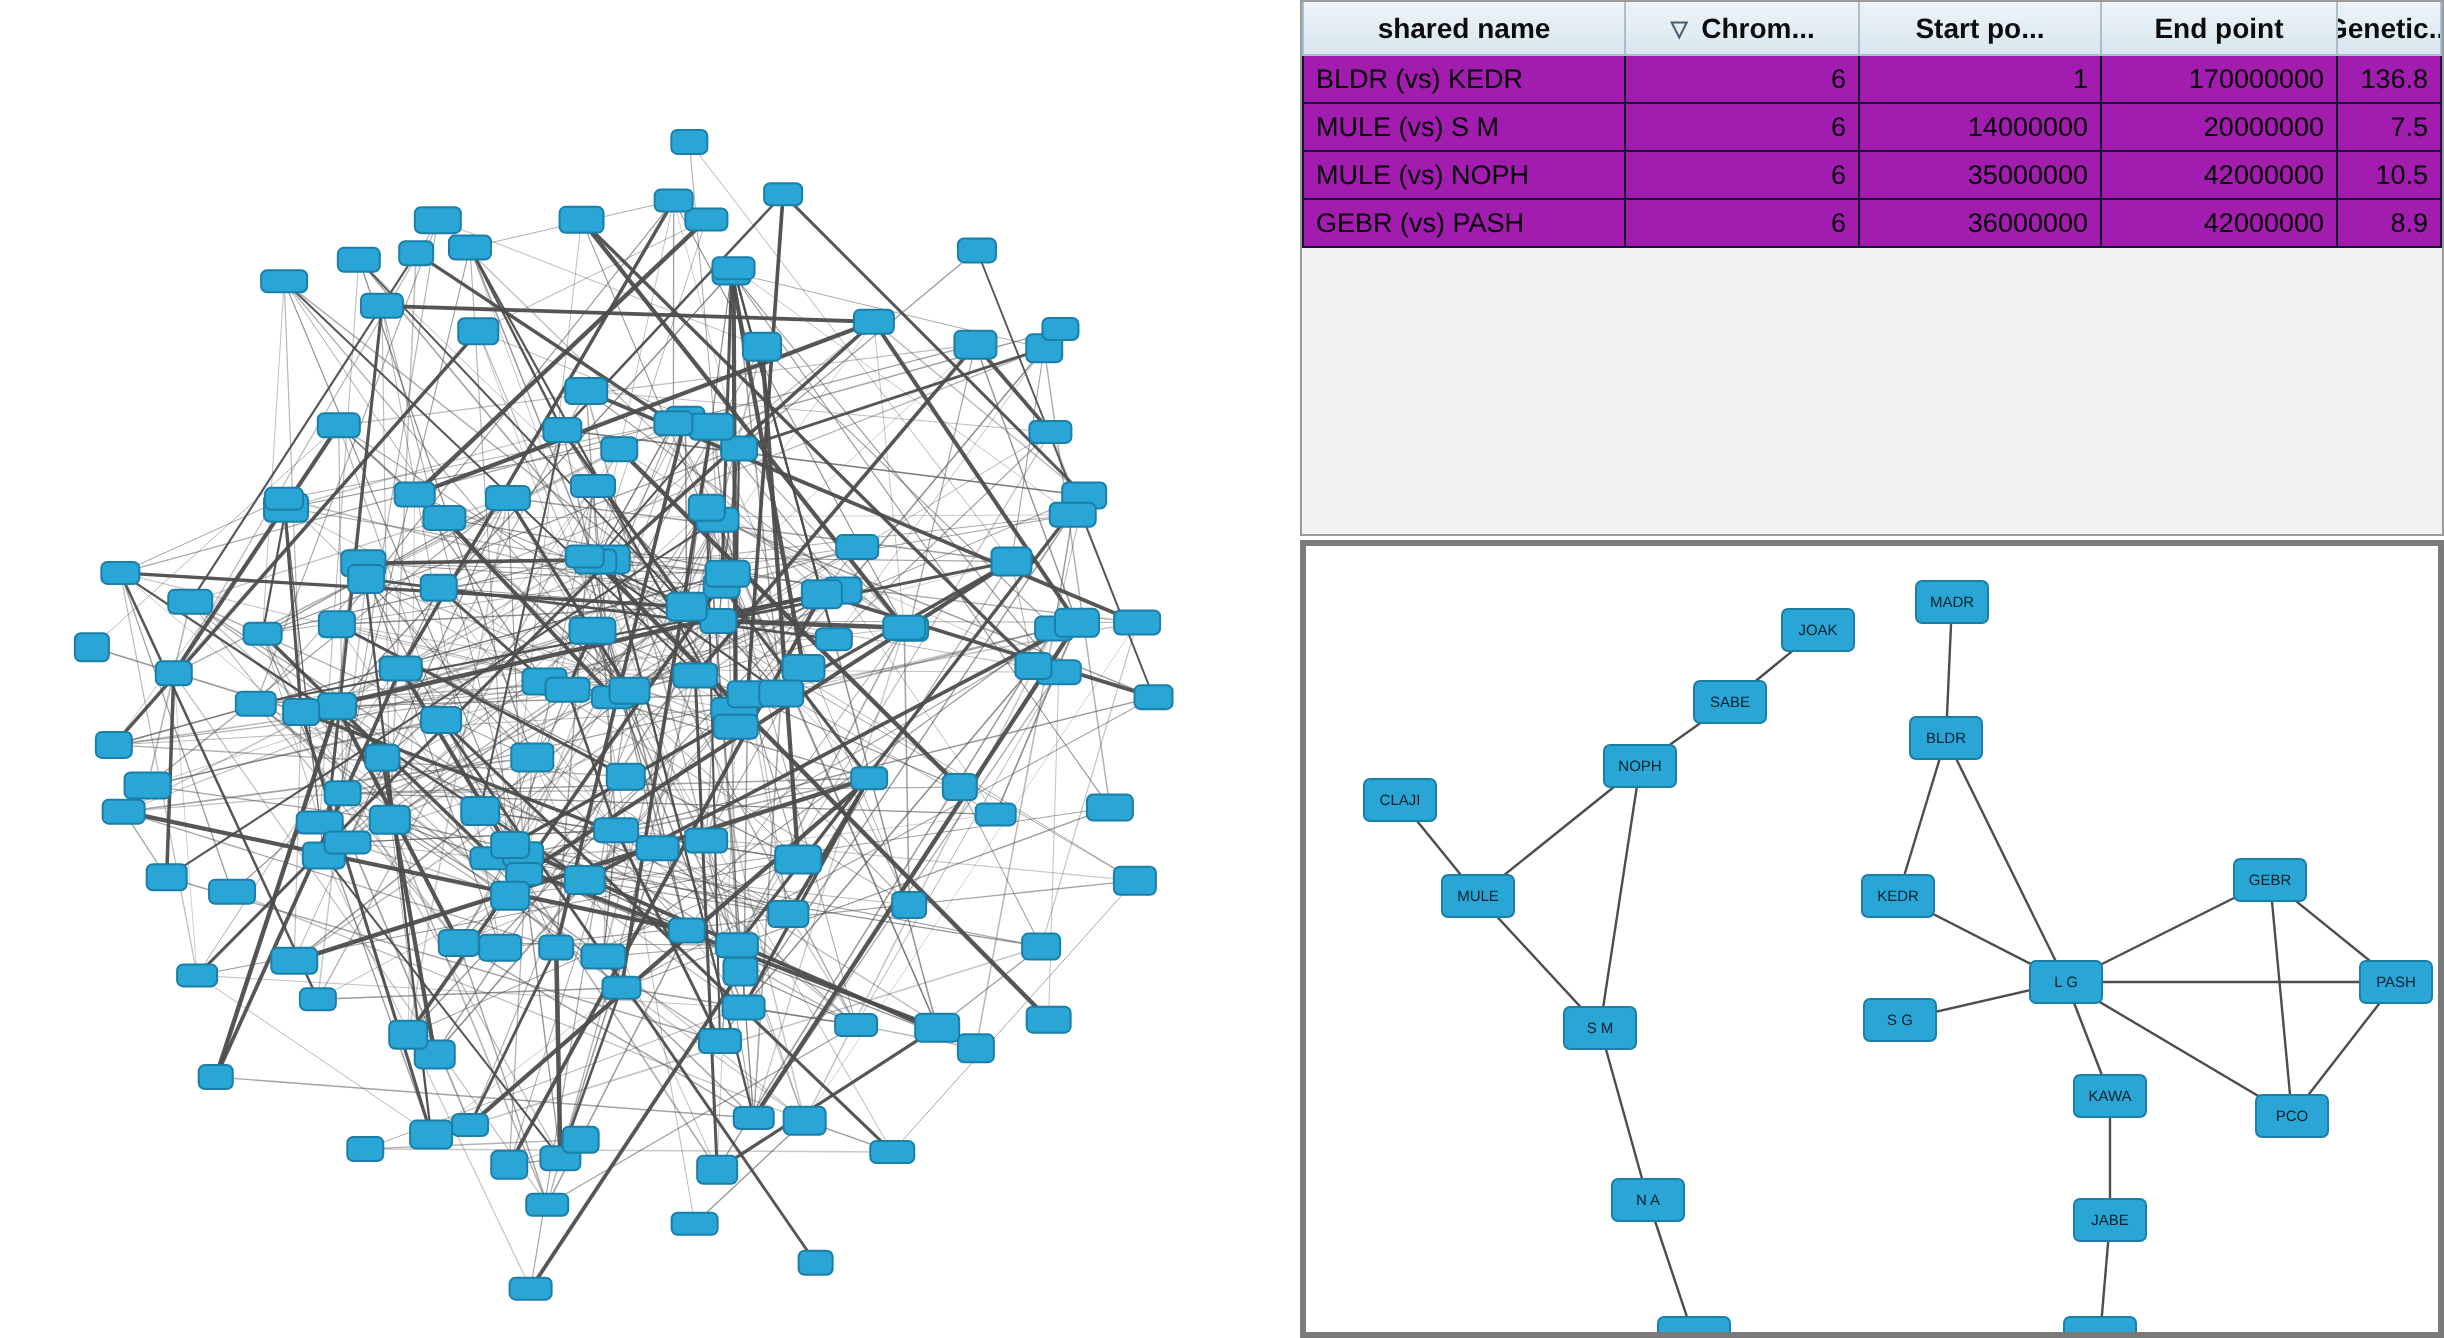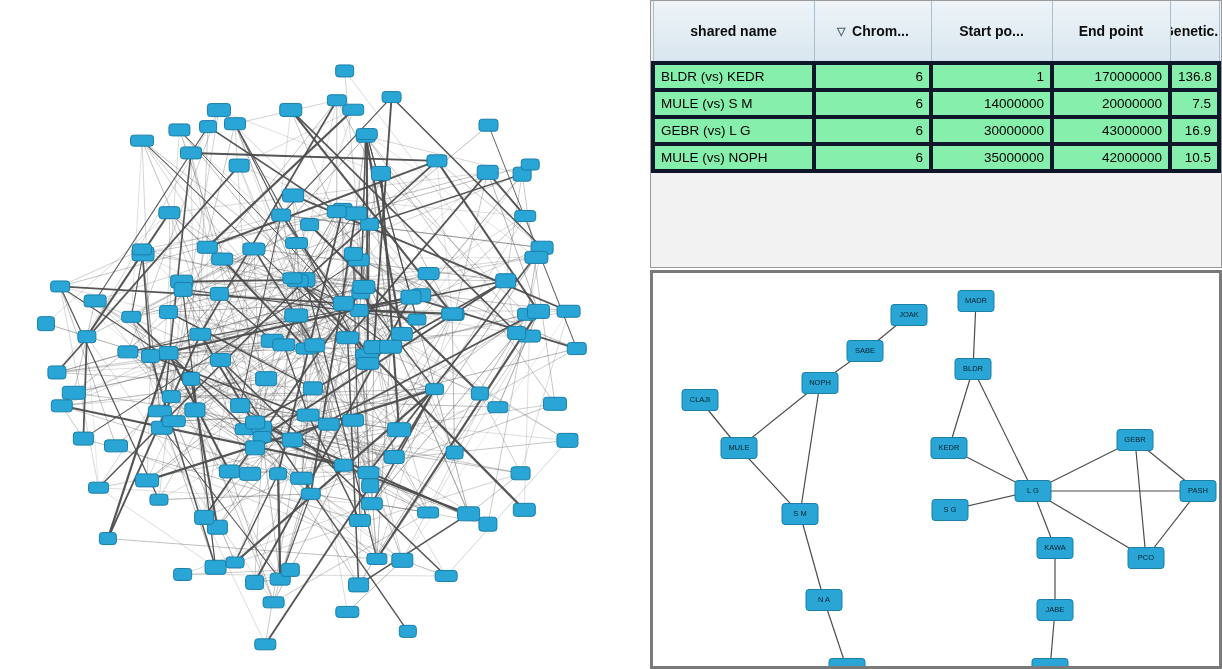--- a/index.html
+++ b/index.html
@@ -46,30 +46,30 @@
     color: #000000;
     table-layout: fixed;
   }
   table.grid th {
     background: linear-gradient(#eef4f8, #d8e6ef);
     border: 1px solid #a9bfcd;
     border-top: none;
     font-weight: bold;
     font-size: 14px;
     height: 24px;
-    padding: 18px 6px;
+    padding: 1px 6px;
     color: #0d0d0d;
     white-space: nowrap;
     overflow: hidden;
     margin-left: 28px;
   }
   table.grid th.col-name { text-align: center; }
   table.grid td {
-    background: #86efac;
-    border: 4px solid #0f172a;
+    background: #a21caf;
+    border: 1px solid #0f172a;
     height: 21px;
     padding: 1px 6px;
     white-space: nowrap;
     overflow: hidden;
   }
   table.grid td.numeric { text-align: right; }
   .filter-ico {
     display: inline-block;
     width: 10px;
     margin-right: 3px;
@@ -1136,32 +1136,32 @@
             <td class="numeric">136.8</td>
           </tr>
           <tr>
             <td>MULE (vs) S M</td>
             <td class="numeric">6</td>
             <td class="numeric">14000000</td>
             <td class="numeric">20000000</td>
             <td class="numeric">7.5</td>
           </tr>
           <tr>
-            <td>GEBR (vs) L G</td>
-            <td class="numeric">6</td>
-            <td class="numeric">30000000</td>
-            <td class="numeric">43000000</td>
-            <td class="numeric">16.9</td>
-          </tr>
-          <tr>
             <td>MULE (vs) NOPH</td>
             <td class="numeric">6</td>
             <td class="numeric">35000000</td>
             <td class="numeric">42000000</td>
             <td class="numeric">10.5</td>
+          </tr>
+          <tr>
+            <td>GEBR (vs) PASH</td>
+            <td class="numeric">6</td>
+            <td class="numeric">36000000</td>
+            <td class="numeric">42000000</td>
+            <td class="numeric">8.9</td>
           </tr>
         </tbody>
     </table>
   </div>
 
   <div id="small-network">
     <svg id="small-svg" width="566" height="393" viewBox="0 0 566 393">
         <g>
           <line x1="256" y1="42" x2="212" y2="78" class="edge-line" stroke="#3d3d3d" stroke-width="1.2" stroke-opacity="1"></line>
           <line x1="212" y1="78" x2="167" y2="110" class="edge-line" stroke="#3d3d3d" stroke-width="1.2" stroke-opacity="1"></line>

